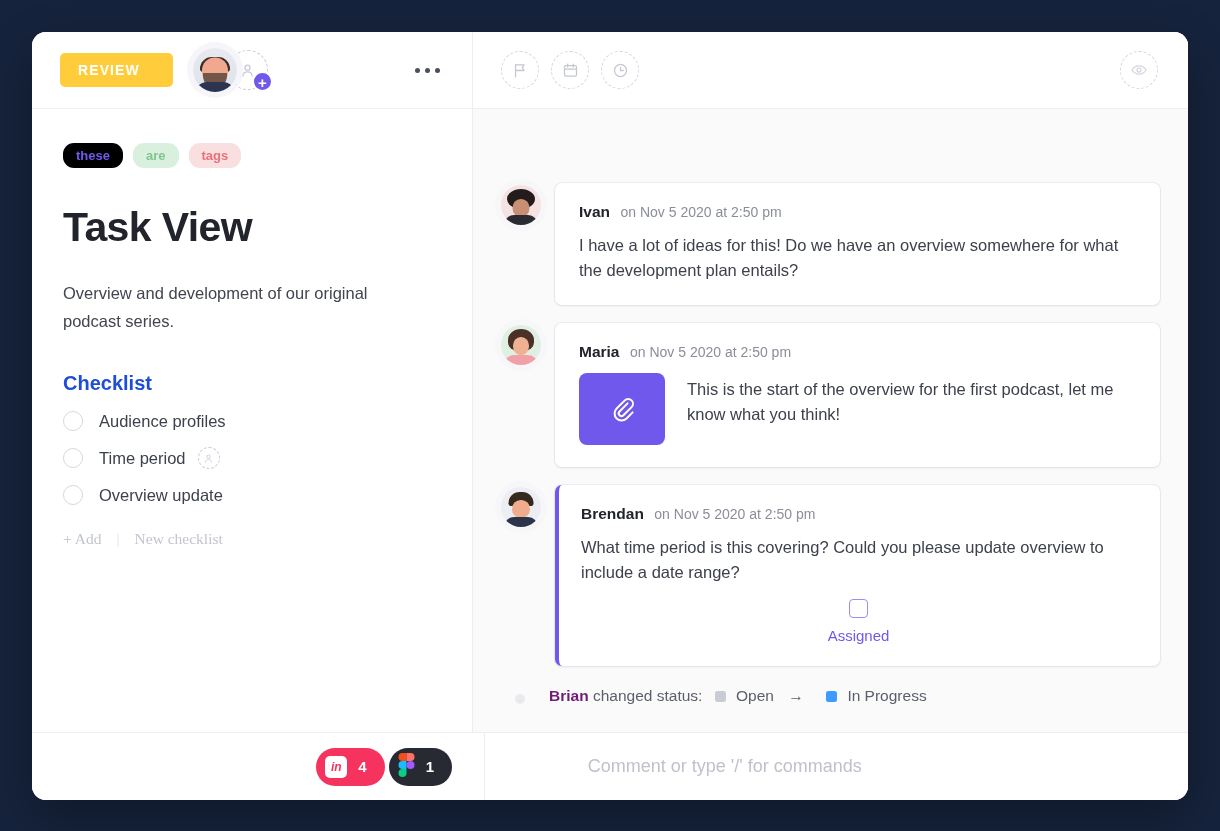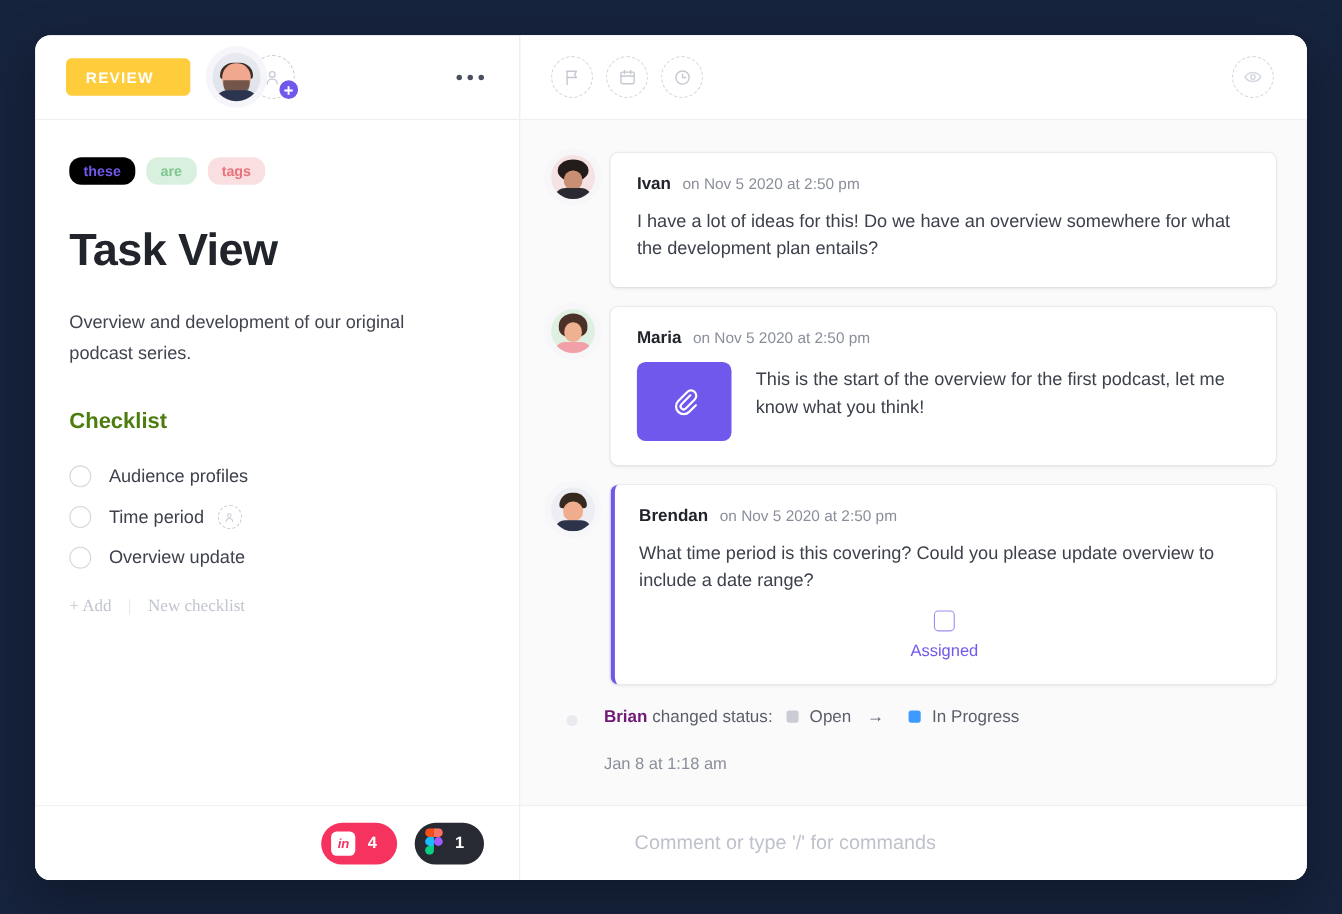--- a/index.html
+++ b/index.html
@@ -148,22 +148,22 @@
   }
   .task-desc {
     font-size: 16.5px;
     color: #42454f;
     line-height: 1.72;
     margin-bottom: 36px;
     max-width: 310px;
   }
 
   .checklist-title {
-    font-size: 20px; font-weight: bold; color: #4d7c0f;
-    margin-bottom: 20px;
+    font-size: 20px; font-weight: bold; color: #1d4ed8;
+    margin-bottom: 8px;
   }
   .check-item {
     display: flex; align-items: center;
     height: 37px; cursor: pointer;
   }
   .check-circle {
     width: 20px; height: 20px; border-radius: 50%;
     border: 1.6px solid #d6d8e0;
     margin-right: 16px; flex: 0 0 20px;
   }
@@ -184,20 +184,21 @@
   .checklist-actions span { cursor: pointer; font-family: Liberation Serif, serif; }
   .checklist-actions .sep { color: #e2e4ea; }
 
   
   #right-panel {
     flex: 1;
     height: 100%;
     background: #fafafa;
     display: flex;
     flex-direction: column;
+    gap: 44px;
   }
 
   #right-header {
     height: 77px; flex: 0 0 77px;
     background: #ffffff;
     display: flex; align-items: center;
     padding: 0 30px 0 28px;
     border-bottom: 1px solid #efeff3;
   }
   .icon-circle {
@@ -312,22 +313,23 @@
     left: 0; bottom: 0;
     width: 100%; height: 68px;
     display: flex;
     border-top: 1px solid #eeeef2;
     background: transparent;
   }
   #footer-left {
     width: 441px; flex: 0 0 441px;
     background: #ffffff;
     display: flex; align-items: center; justify-content: flex-end;
-    padding-right: 32px; gap: 16px;
+    padding-right: 32px; gap: 4px;
     border-right: 1px solid #ececf1;
+    margin-left: 12px;
   }
   .int-badge {
     display: flex; align-items: center; gap: 11px;
     height: 38px; padding: 0 18px 0 9px;
     border-radius: 19px; cursor: pointer;
     color: #ffffff; font-size: 15px; font-weight: bold;
   }
   .badge-invision { background: #f5335e; }
   .badge-figma { background: #272a33; }
   .invision-logo {

